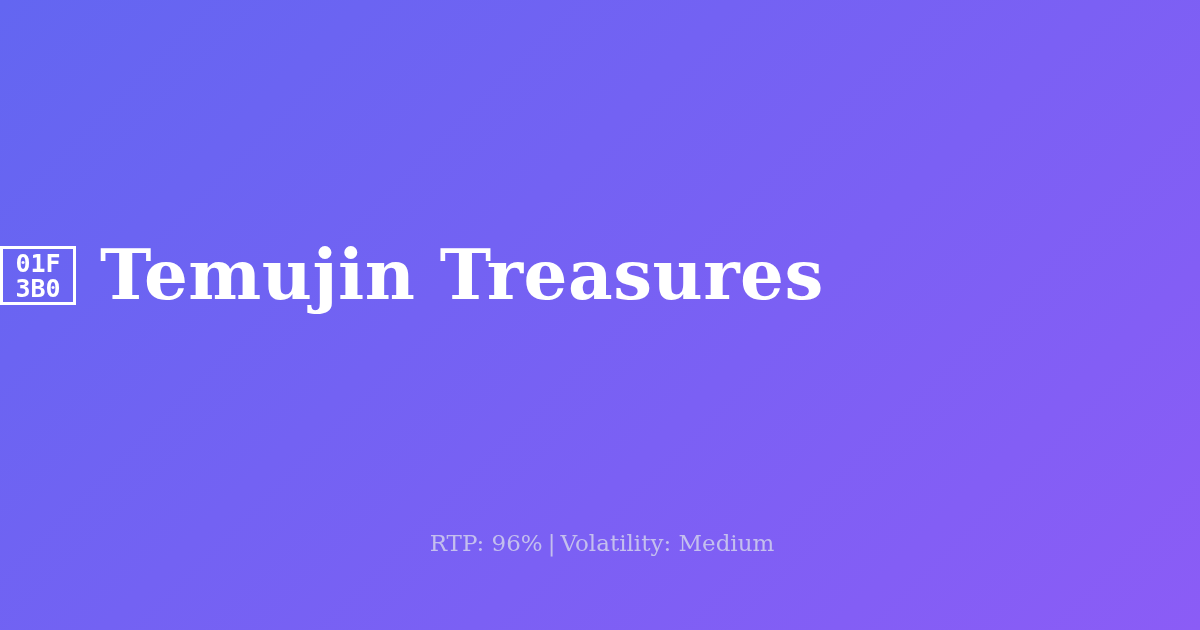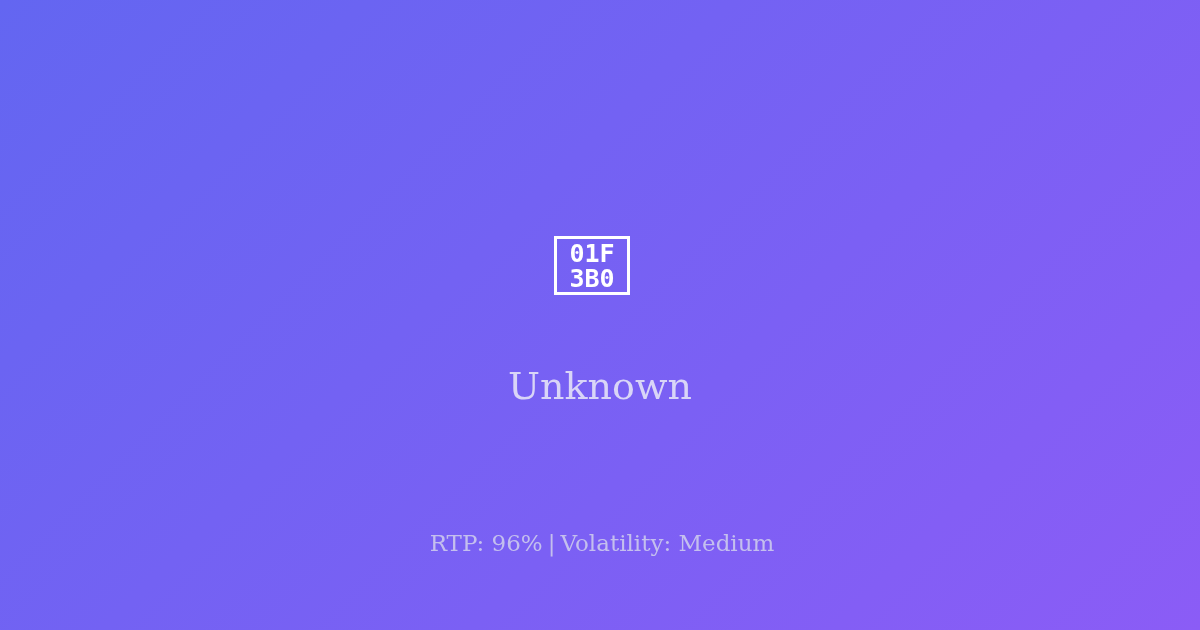--- a/index.html
+++ b/index.html
@@ -29,21 +29,21 @@
     overflow: hidden;
   }
 
   
   .title-row {
     position: absolute;
     top: 236px;
     left: 0;
     right: 16px;
     display: flex;
-    flex-direction: column;
+    flex-direction: row;
     align-items: center;
     justify-content: flex-start;
     gap: 24px;
     height: 78px;
   }
 
   
   .tofu-glyph {
     box-sizing: border-box;
     width: 76px;
@@ -117,22 +117,22 @@
 
 <div id="og-card">
 
   <div class="title-row">
 
     <div class="tofu-glyph">
       <span class="hexrow">01F</span>
       <span class="hexrow">3B0</span>
     </div>
 
+    <h1 class="card-title">Temujin Treasures</h1>
 
   </div>
 
-  <div class="card-subtitle">Unknown</div>
 
   <div class="card-meta">
     <span>RTP: 96%</span><span class="meta-sep">|</span><span>Volatility: Medium</span>
   </div>
 
 </div>
 
 </body></html>

